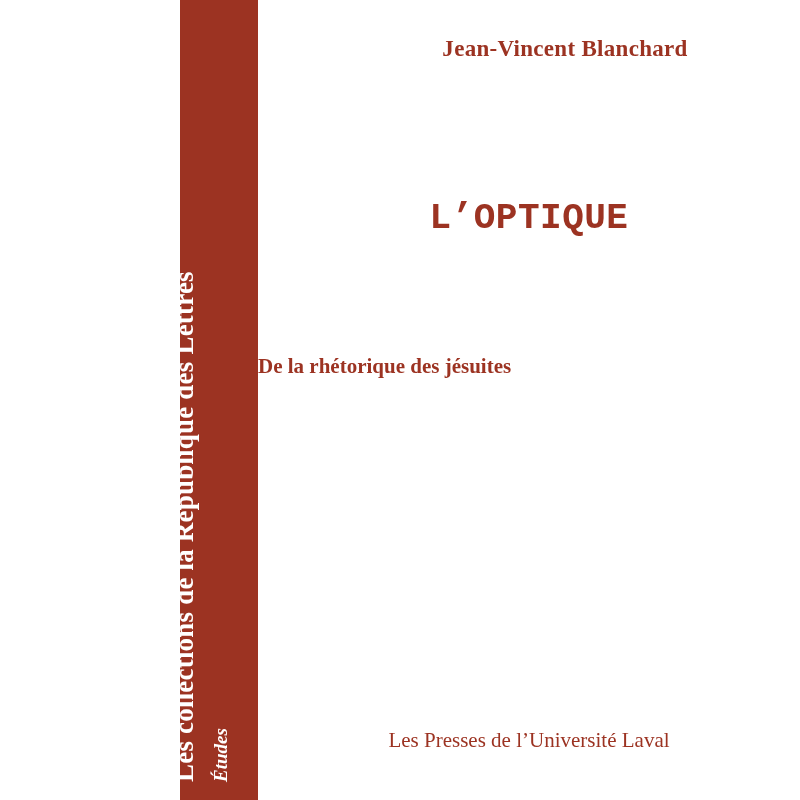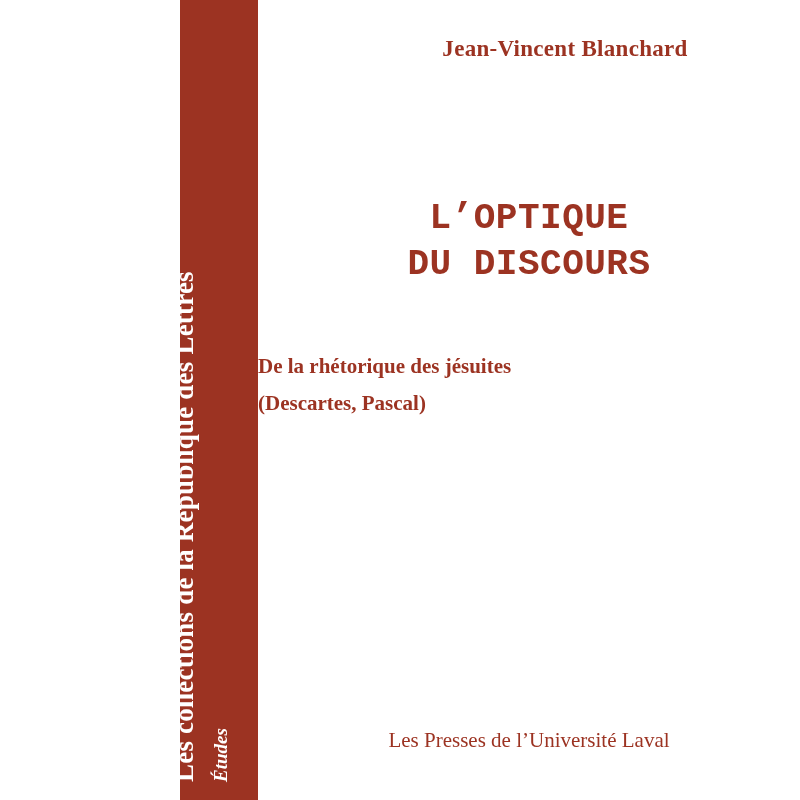--- a/index.html
+++ b/index.html
@@ -131,23 +131,21 @@
 
   <div class="spine">
     <div class="spine-text collection-text">Les collections de la République des Lettres</div>
     <div class="spine-text etudes-text">Études</div>
   </div>
 
   <div class="author">Jean-Vincent Blanchard</div>
 
   <div class="title-block">
     <div class="title-line">L’OPTIQUE</div>
-    <div class="title-line">DU DISCOURS</div>
   </div>
 
   <div class="subtitle-block">
     <div class="subtitle-line">De la rhétorique des jésuites</div>
-    <div class="subtitle-line">(Descartes, Pascal)</div>
   </div>
 
   <div class="publisher">Les Presses de l’Université Laval</div>
 
 </div>
 
 </body></html>

